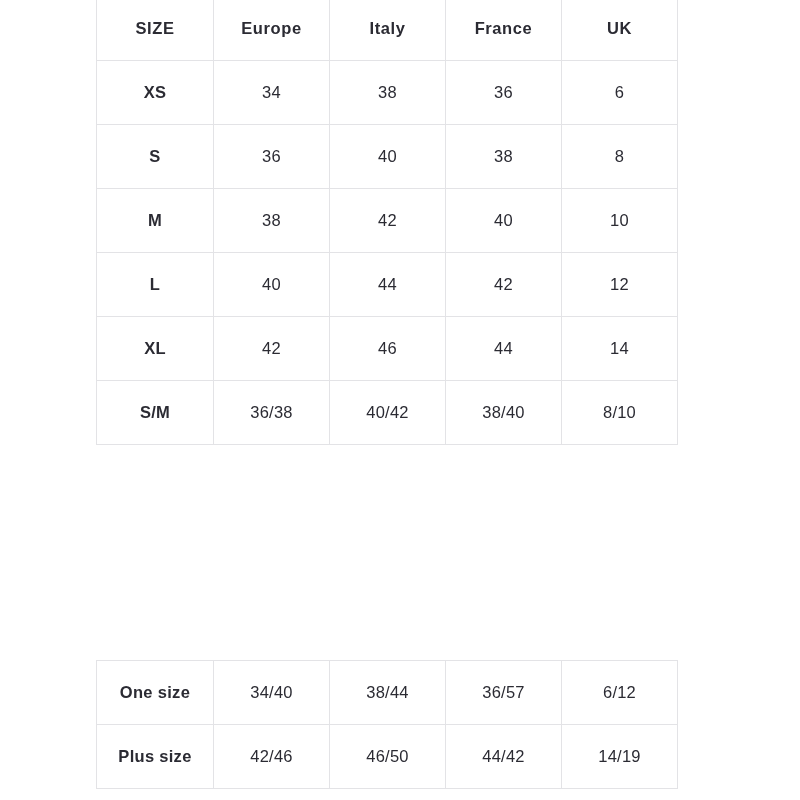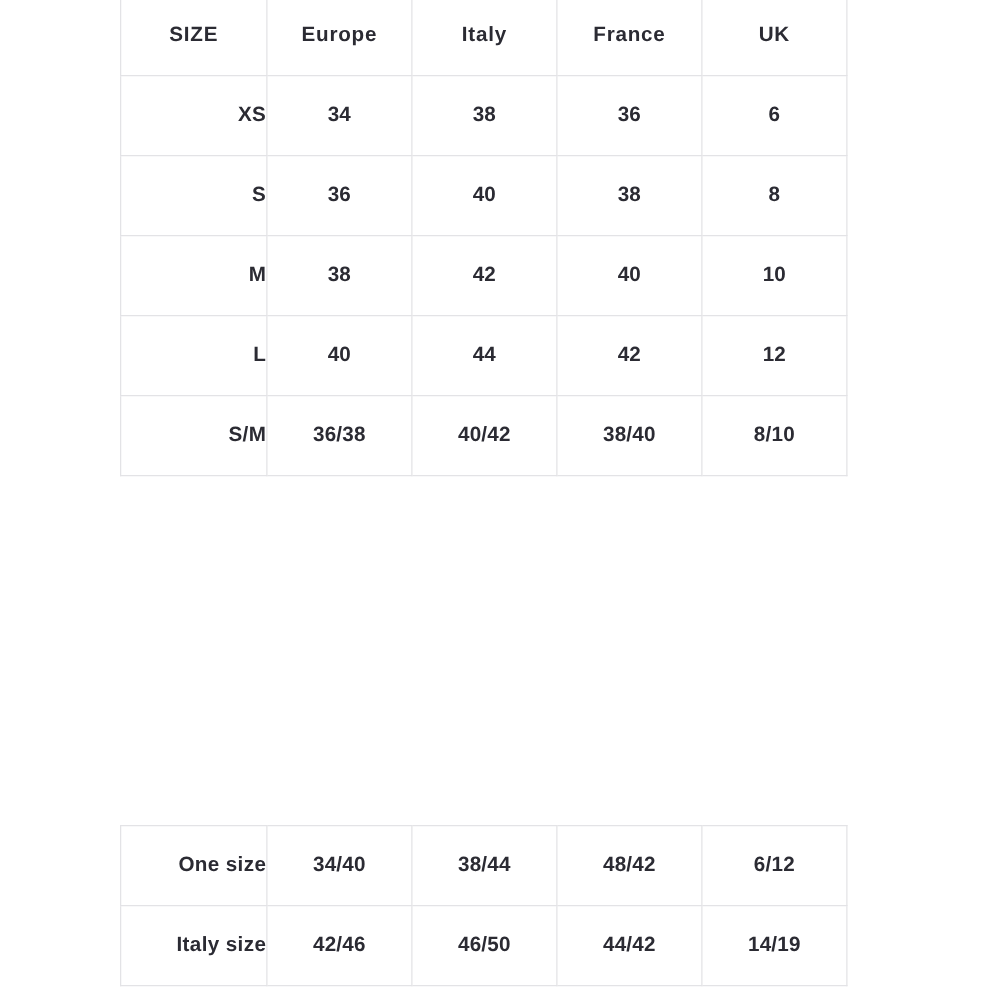--- a/index.html
+++ b/index.html
@@ -38,28 +38,27 @@
     text-align: center;
     vertical-align: middle;
     font-size: 16.5px;
     color: #2b2b33;
     padding: 0;
   }
   table.size-table td.label {
     font-weight: bold;
     font-size: 16.5px;
     letter-spacing: 0.3px;
-    text-align: right;
   }
   table.size-table td.head {
     font-weight: bold;
     letter-spacing: 0.6px;
   }
   table.size-table td.val {
-    font-weight: bold;
+    font-weight: normal;
     letter-spacing: 0.2px;
   }
 </style>
 </head>
 <body>
 
 <div class="page">
 
   <table class="size-table main">
     <colgroup>
@@ -103,20 +102,27 @@
       </tr>
 
       <tr>
         <td class="label">L</td>
         <td class="val">40</td>
         <td class="val">44</td>
         <td class="val">42</td>
         <td class="val">12</td>
       </tr>
 
+      <tr>
+        <td class="label">XL</td>
+        <td class="val">42</td>
+        <td class="val">46</td>
+        <td class="val">44</td>
+        <td class="val">14</td>
+      </tr>
 
       <tr>
         <td class="label">S/M</td>
         <td class="val">36/38</td>
         <td class="val">40/42</td>
         <td class="val">38/40</td>
         <td class="val">8/10</td>
       </tr>
 
 
@@ -130,25 +136,25 @@
       <col class="c-other">
       <col class="c-other">
       <col class="c-other">
       <col class="c-other">
     </colgroup>
     <tbody>
       <tr>
         <td class="label">One size</td>
         <td class="val">34/40</td>
         <td class="val">38/44</td>
-        <td class="val">48/42</td>
+        <td class="val">36/57</td>
         <td class="val">6/12</td>
       </tr>
       <tr>
-        <td class="label">Italy size</td>
+        <td class="label">Plus size</td>
         <td class="val">42/46</td>
         <td class="val">46/50</td>
         <td class="val">44/42</td>
         <td class="val">14/19</td>
       </tr>
     </tbody>
   </table>
 
 </div>
 

